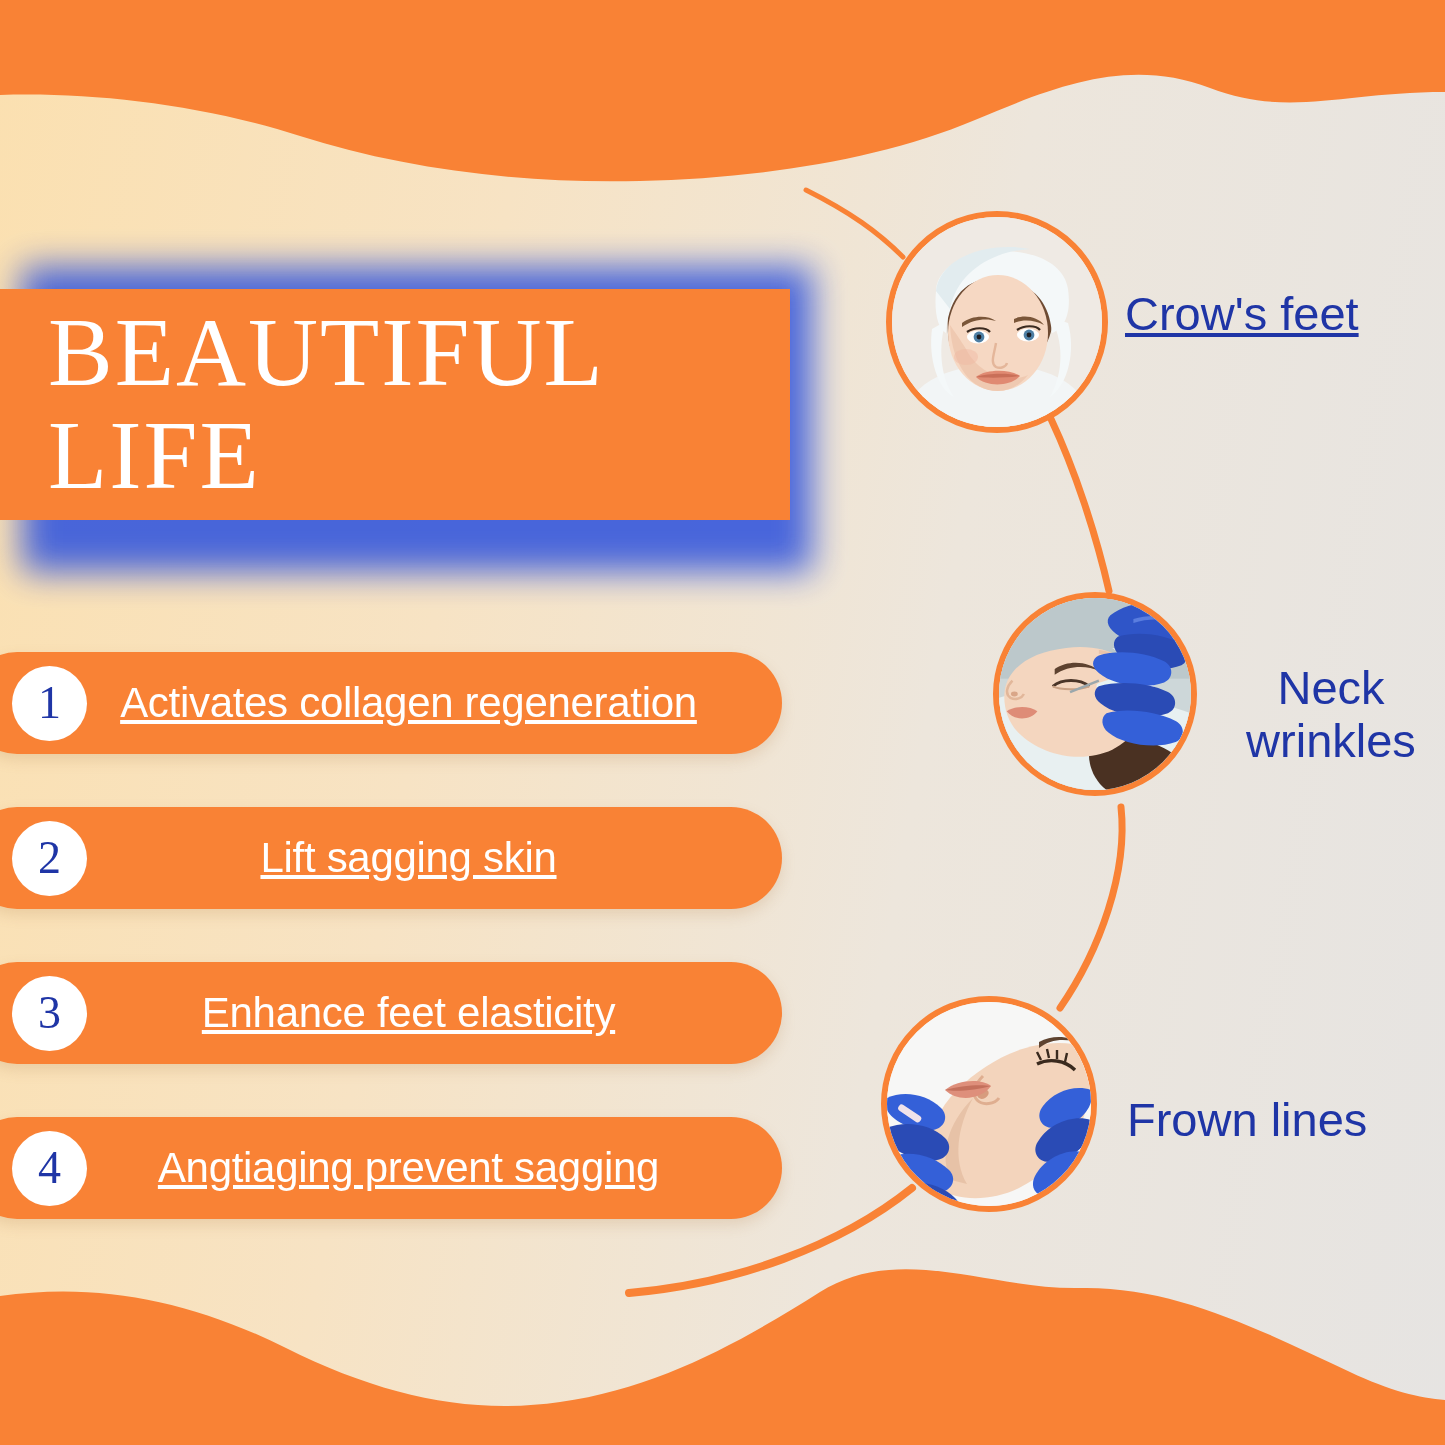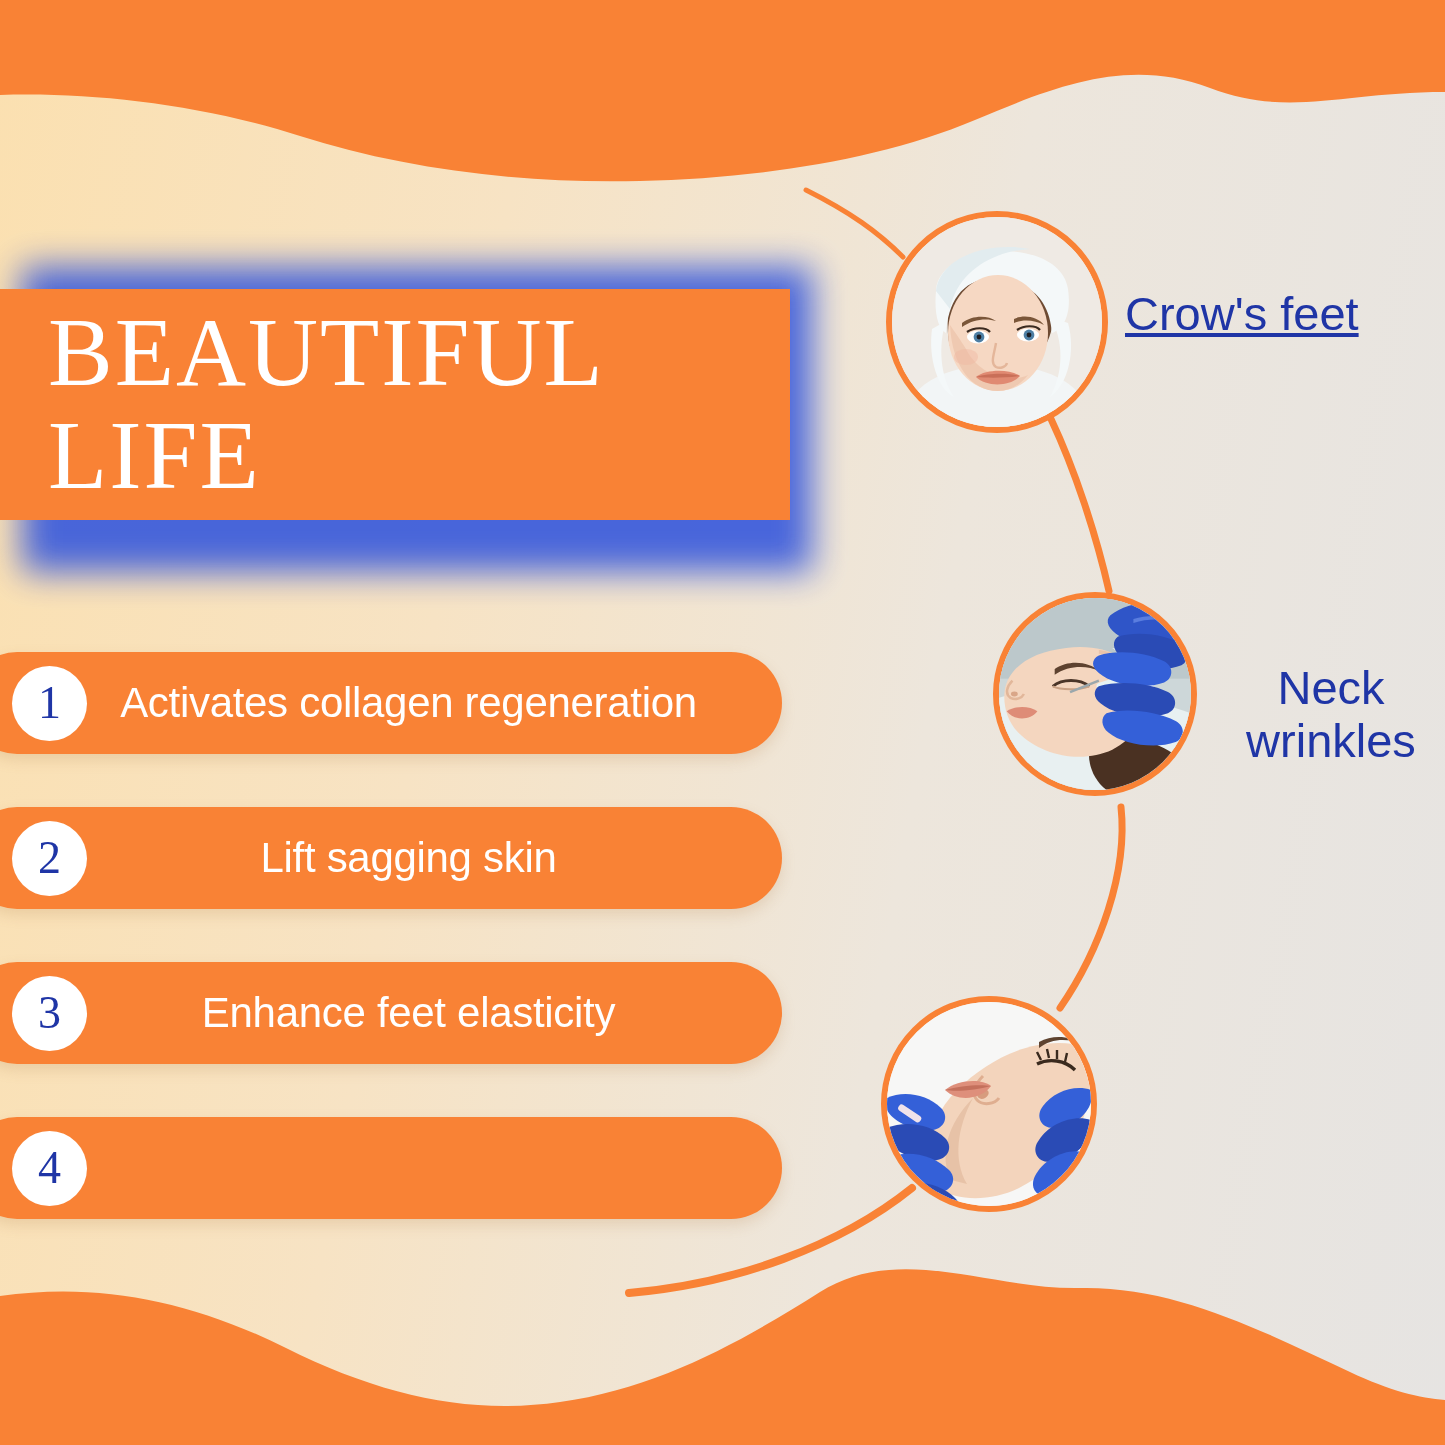--- a/index.html
+++ b/index.html
@@ -103,20 +103,21 @@
     line-height: 1;
   }
   .pill-text {
     flex: 1 1 auto;
     text-align: center;
     color: #ffffff;
     font-size: 42px;
     letter-spacing: -0.3px;
     padding-right: 52px;
     white-space: nowrap;
+    text-decoration: underline;
   }
 
   
   .circle {
     position: absolute;
     border-radius: 50%;
     border: 6px solid #F98235;
     box-sizing: border-box;
     overflow: hidden;
     background: #F3EEE8;
@@ -186,20 +187,21 @@
       <div class="pill-text">Lift sagging skin</div>
     </div>
 
     <div class="pill">
       <div class="pill-badge">3</div>
       <div class="pill-text">Enhance feet elasticity</div>
     </div>
 
     <div class="pill">
       <div class="pill-badge">4</div>
+      <div class="pill-text">Angtiaging prevent sagging</div>
     </div>
 
   </div>
 
   <div class="circle" id="circle-crows-feet">
     <svg viewBox="0 0 210 210" preserveAspectRatio="xMidYMid slice">
       <rect x="0" y="0" width="210" height="210" fill="#EFEAE4"></rect>
 
       <path d="M8,210 C14,168 52,148 105,148 C158,148 196,168 202,210 Z" fill="#F2F5F6"></path>
 
@@ -312,14 +314,15 @@
       <g fill="#3460D8">
         <path d="M204,88 C188,82 166,90 156,104 C148,114 154,126 166,126 C184,126 200,114 204,100 Z"></path>
         <path d="M204,118 C186,112 162,122 152,138 C144,148 150,160 162,160 C182,160 200,144 204,130 Z" fill="#2A4BB5"></path>
         <path d="M196,150 C178,146 156,158 148,174 C142,186 150,196 162,194 C182,190 196,172 200,158 Z"></path>
         <path d="M180,184 C164,182 148,192 142,204 L186,204 C192,198 192,188 180,184 Z" fill="#2A4BB5"></path>
       </g>
 
       <rect x="10" y="108" width="26" height="7" rx="3" fill="#F0E2EA" transform="rotate(34 23 111)"></rect>
     </svg>
   </div>
+  <div class="side-label" id="label-frown-lines">Frown lines</div>
 
 </div>
 
 </body></html>

